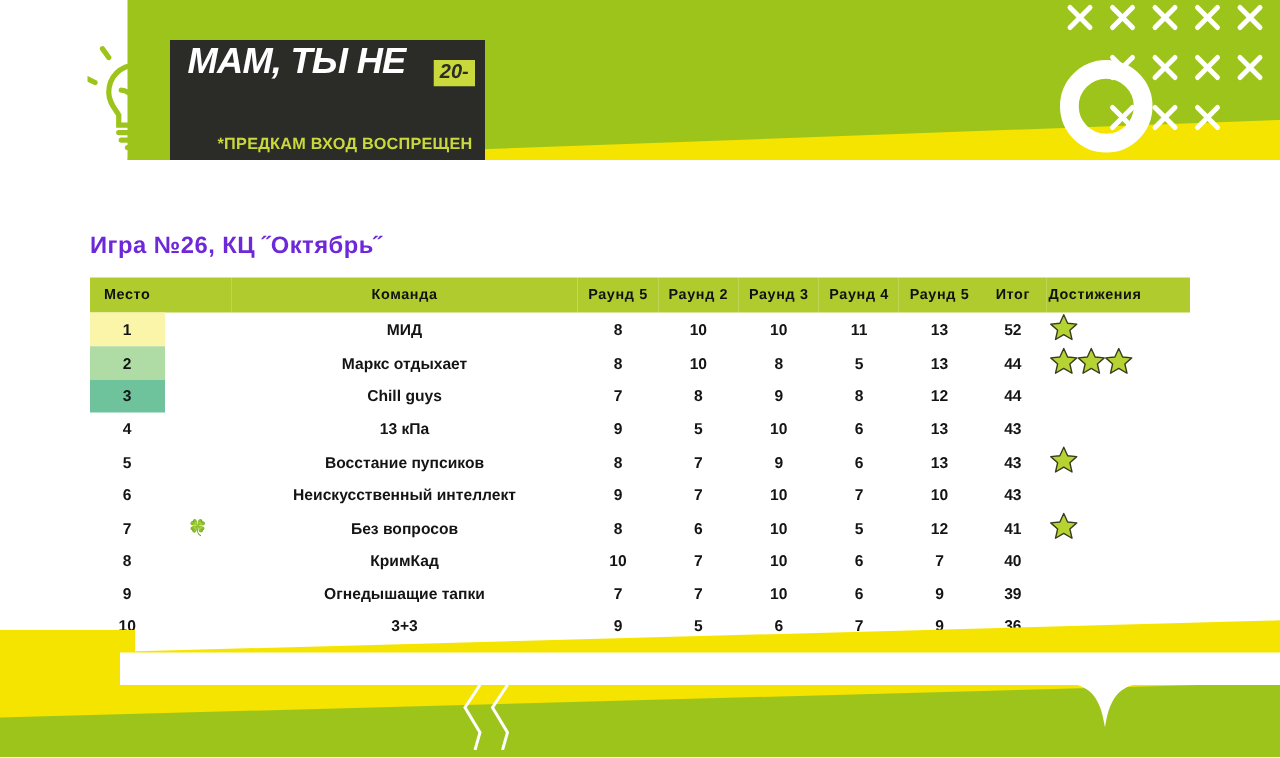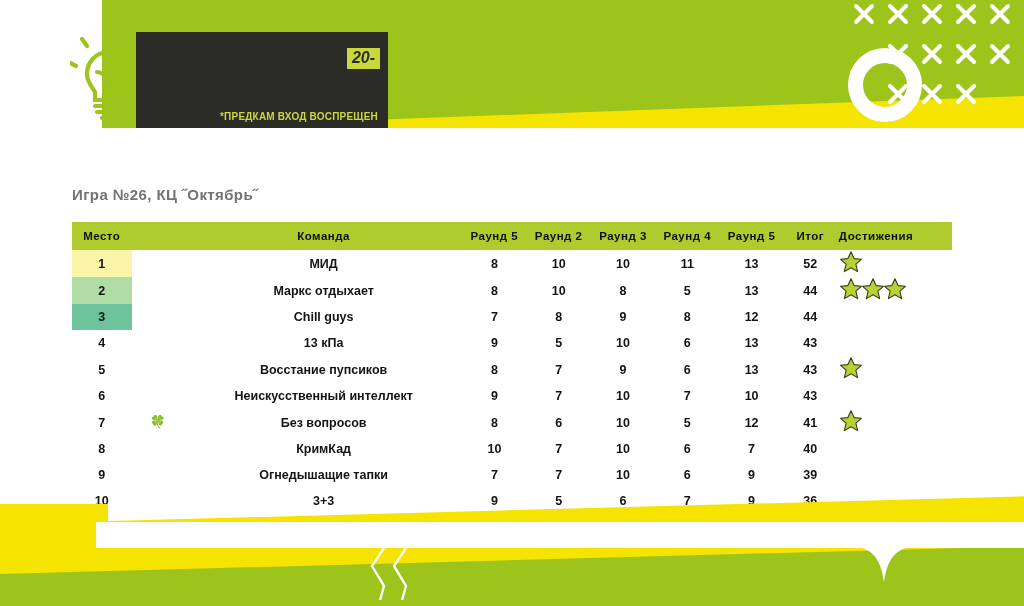--- a/index.html
+++ b/index.html
@@ -60,21 +60,21 @@
   .logo-line1{ font-size:29px; letter-spacing:-0.6px; display:block; }
   .logo-line2{ font-size:30px; letter-spacing:-1.2px; display:block; }
   .logo-age{
     position:absolute; right:8px; top:16px;
     background:#C9D93B; color:#2B2B28;
     font-size:16px; font-weight:bold; font-style:italic;
     padding:2px 5px 3px 5px; line-height:1;
   }
   .logo-tag{
     position:absolute; right:10px; bottom:6px;
-    color:#C9D93B; font-size:10px; font-weight:bold;
+    color:#C9D93B; font-size:13px; font-weight:bold;
     letter-spacing:0.2px; white-space:nowrap;
   }
   .bulb{ position:absolute; left:12px; top:16px; width:78px; height:92px; }
 
   
   .xpat{ position:absolute; right:0; top:0; width:176px; height:108px; }
   .ring{
     position:absolute; left:848px; top:48px; width:74px; height:74px;
     border:15px solid #ffffff; border-radius:50%;
   }
@@ -97,21 +97,21 @@
     position:absolute; left:96px; bottom:58px; width:928px; height:26px;
     background:#ffffff;
   }
   .chev{ position:absolute; left:368px; bottom:6px; width:64px; height:52px; }
   .sparkle{ position:absolute; left:862px; bottom:24px; width:44px; height:60px; }
 
   
   .content{ position:absolute; left:0; top:150px; width:1024px; }
   .game-title{
     position:absolute; left:72px; top:36px;
-    font-size:15px; font-weight:bold; color:#737373;
+    font-size:19px; font-weight:bold; color:#6d28d9;
     letter-spacing:0.4px; white-space:nowrap;
   }
 
   table.results{
     position:absolute; left:72px; top:72px;
     width:880px; border-collapse:collapse;
     font-size:12.5px; color:#141414;
   }
   table.results thead th{
     background:#AFCB2E; color:#111;
@@ -207,20 +207,21 @@
         <line x1="72" y1="32" x2="78" y2="29"></line>
       </g>
     </svg>
 
     <div class="logo-plate-tab"></div>
     <div class="logo-plate">
       <div class="logo-age">20-</div>
       <div class="logo-tag">*ПРЕДКАМ ВХОД ВОСПРЕЩЕН</div>
     </div>
     <div class="logo-text">
+      <span class="logo-line1">МАМ, ТЫ НЕ</span>
     </div>
   </div>
 
   <div class="content">
     <div class="game-title">Игра №26, КЦ ˝Октябрь˝</div>
 
     <table class="results">
       <thead>
         <tr>
           <th class="c-place">Место</th>

